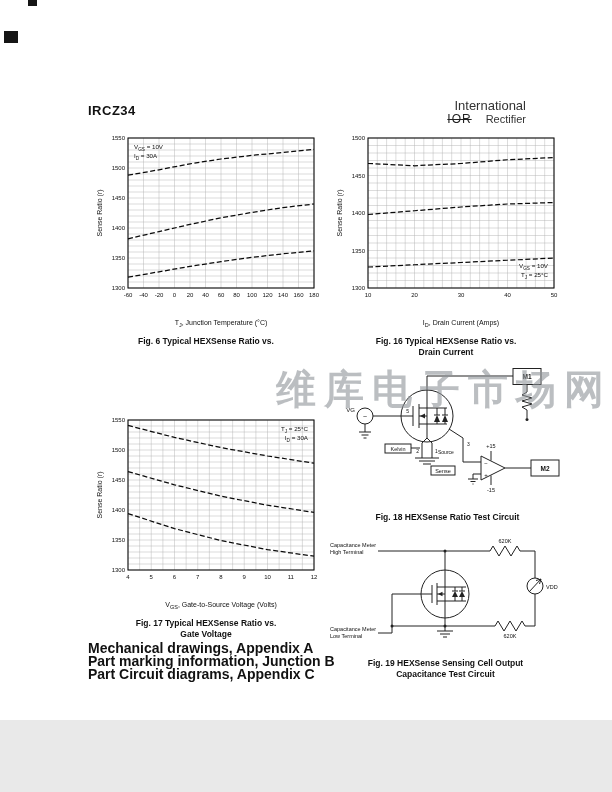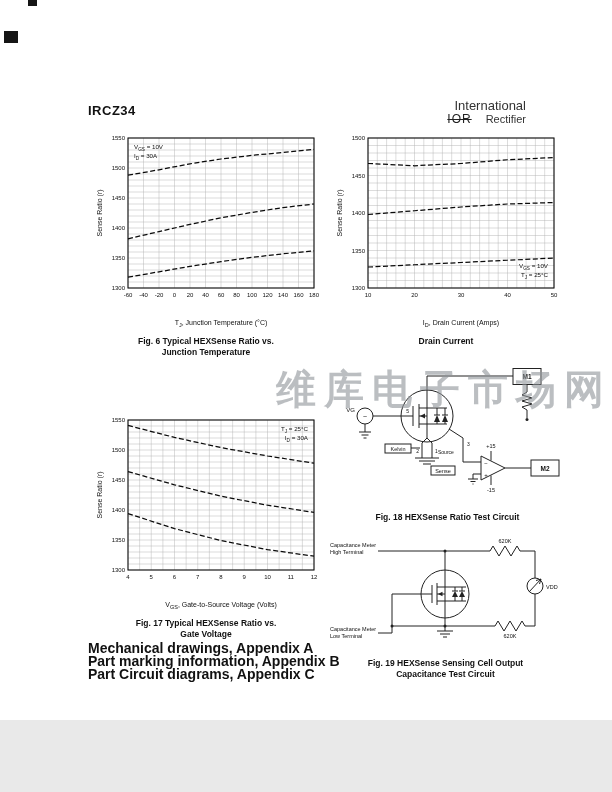--- a/index.html
+++ b/index.html
@@ -244,23 +244,23 @@
         <text x="216" y="19" text-anchor="end" font-size="6.2" fill="#111"><tspan>T</tspan><tspan dy="2" font-size="4.7">J</tspan><tspan dy="-2"> = 25°C</tspan></text>
         <text x="216" y="28" text-anchor="end" font-size="6.2" fill="#111"><tspan>I</tspan><tspan dy="2" font-size="4.7">D</tspan><tspan dy="-2"> = 30A</tspan></text>
         <polyline points="36,13.400000000000006 82.5,25.400000000000006 129,35.60000000000001 175.5,44 222,51.2" fill="none" stroke="#0a0a0a" stroke-width="1.25" stroke-dasharray="5,2.5"></polyline>
         <polyline points="36,59.599999999999994 82.5,72.80000000000001 129,84.2 175.5,93.2 222,100.4" fill="none" stroke="#0a0a0a" stroke-width="1.25" stroke-dasharray="5,2.5"></polyline>
         <polyline points="36,101.6 82.5,116.6 129,128.6 175.5,137.6 222,144.2" fill="none" stroke="#0a0a0a" stroke-width="1.25" stroke-dasharray="5,2.5"></polyline>
       </svg>
     </div>
 
   <div class="caption" style="left:92px;top:336px;width:228px">
     <div>Fig. 6 Typical HEXSense Ratio vs.</div>
-    <div>Junction Temperature</div>
   </div>
   <div class="caption" style="left:332px;top:336px;width:228px">
+    <div>Fig. 16 Typical HEXSense Ratio vs.</div>
     <div>Drain Current</div>
   </div>
   <div class="caption" style="left:92px;top:618px;width:228px">
     <div>Fig. 17 Typical HEXSense Ratio vs.</div>
     <div>Gate Voltage</div>
   </div>
 
   <div class="watermark">维库电子市场网</div>
 
   <div class="circuit-wrap" style="left:335px;top:368px">
@@ -424,19 +424,19 @@
       </g>
     </svg>
   </div>
   <div class="caption" style="left:328px;top:658px;width:235px">
     <div>Fig. 19 HEXSense Sensing Cell Output</div>
     <div>Capacitance Test Circuit</div>
   </div>
 
   <div class="appendix">
     <div>Mechanical drawings, Appendix A</div>
-    <div>Part marking information, Appendix B</div>
+    <div>Part marking information, Junction B</div>
     <div>Part Circuit diagrams, Appendix C</div>
   </div>
 
   <div class="pageref">C-12</div>
 
 </div>
 
 </body></html>

